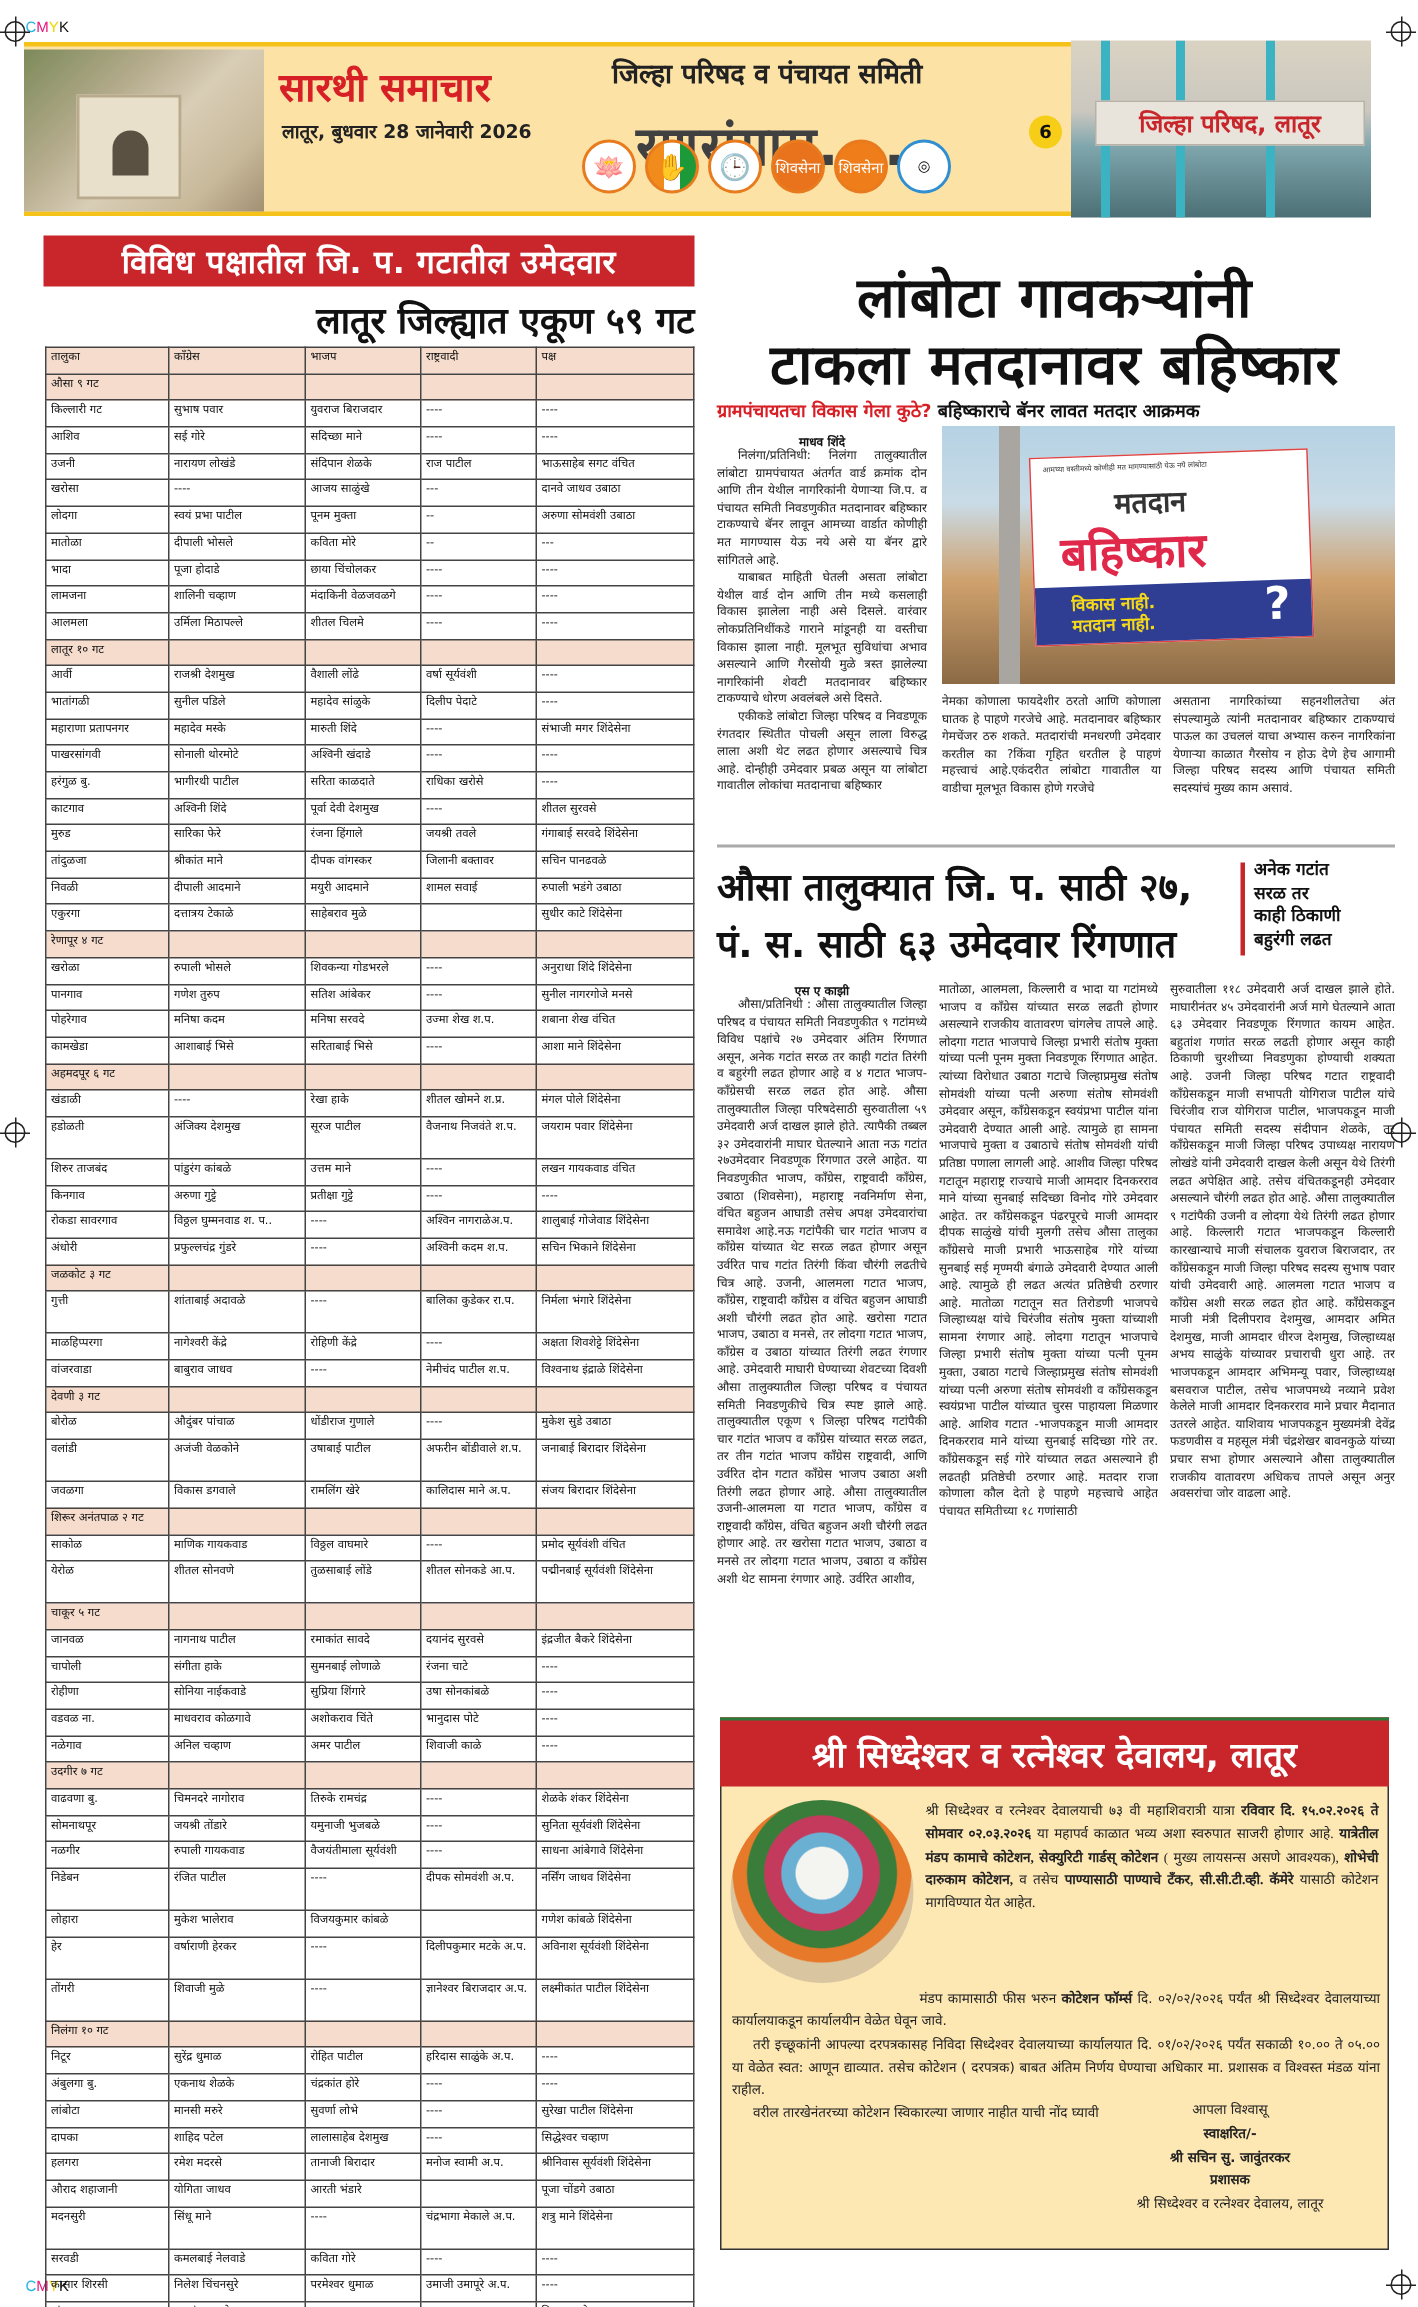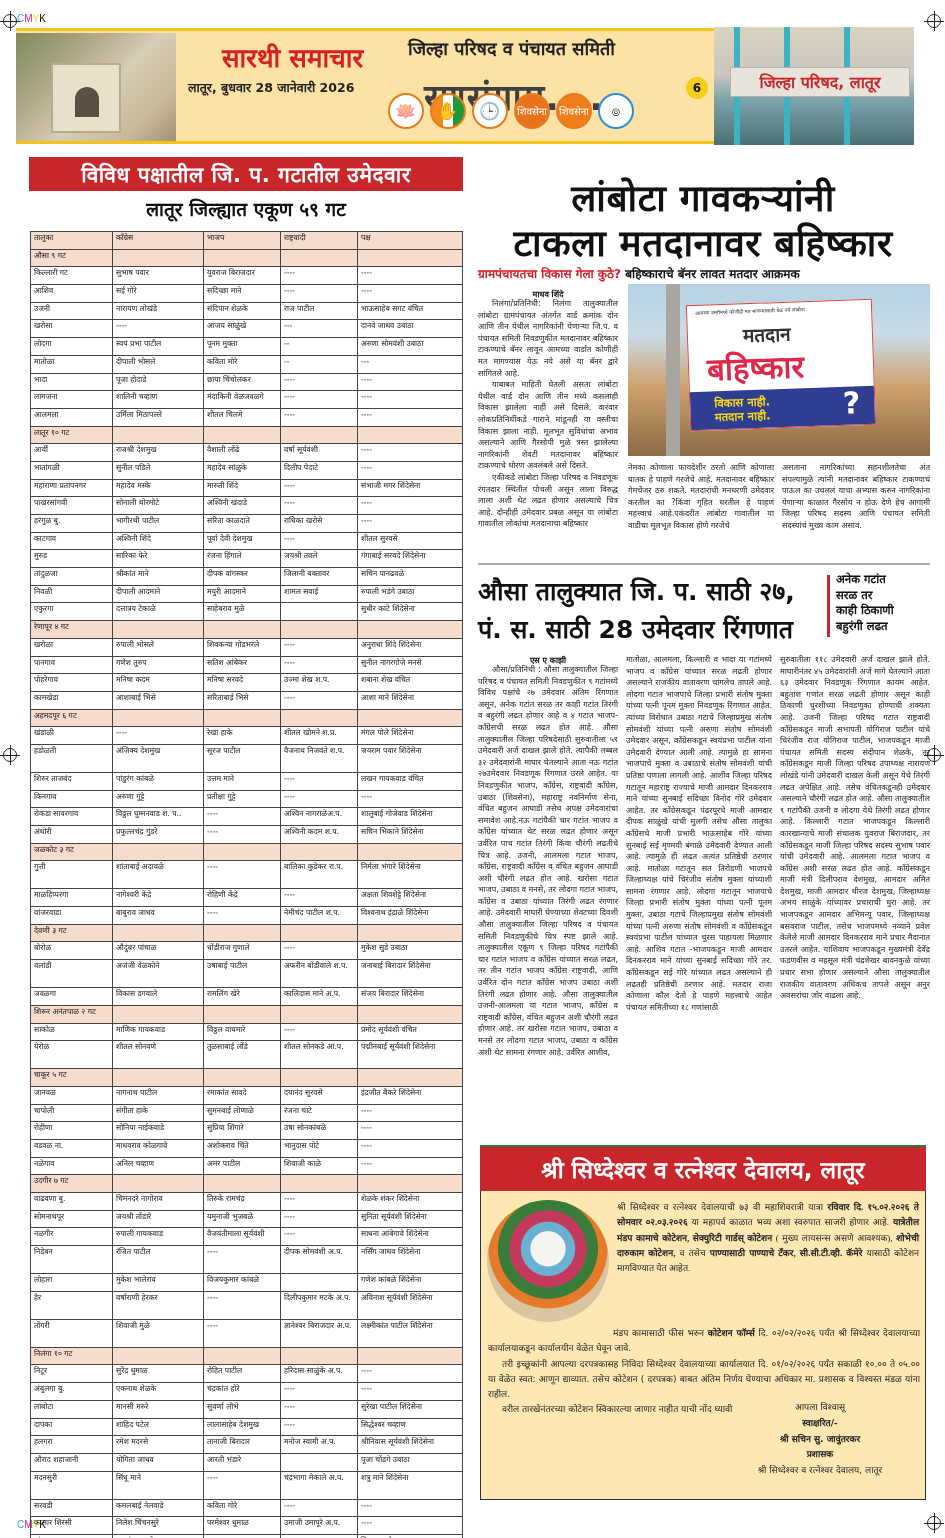--- a/index.html
+++ b/index.html
@@ -8,38 +8,38 @@
   .cmyk .c { color: #22b5e6; } .cmyk .m { color: #e6157c; } .cmyk .y { color: #f2d600; } .cmyk .k { color: #111; }
   .reg { position: absolute; width: 14px; height: 14px; border: 1px solid #222; border-radius: 50%; }
   .reg::before { content: ""; position: absolute; left: 6px; top: -4px; width: 1px; height: 20px; background: #222; }
   .reg::after { content: ""; position: absolute; top: 6px; left: -4px; height: 1px; width: 20px; background: #222; }
 
   
   .masthead { position: absolute; left: 16px; top: 28px; width: 898px; height: 116px; background: #fde2a6; border-top: 3px solid #f5c21a; border-bottom: 3px solid #f5c21a; }
   .mh-photo-left { position: absolute; left: 0; top: 2px; width: 160px; height: 108px; background: linear-gradient(135deg,#7d8a5a 0%,#b7ad8f 35%,#d8cdb6 55%,#c8b99a 80%,#a29073 100%); }
   .mh-photo-left .bld { position: absolute; left: 35px; top: 30px; width: 70px; height: 70px; background: #e9e0cb; border: 2px solid #b9ab8d; }
   .mh-photo-left .bld::after { content: ""; position: absolute; left: 22px; top: 22px; width: 24px; height: 30px; background: #5a5142; border-radius: 12px 12px 0 0; }
-  .mh-brand { position: absolute; left: 170px; top: 8px; font-size: 26px; font-weight: bold; color: #d71f26; font-family: "DejaVu Sans", sans-serif; margin-left: 36px; }
+  .mh-brand { position: absolute; left: 170px; top: 8px; font-size: 26px; font-weight: bold; color: #d71f26; font-family: "DejaVu Sans", sans-serif; }
   .mh-date { position: absolute; left: 172px; top: 48px; font-size: 12.5px; font-weight: bold; color: #222; }
   .mh-sub { position: absolute; left: 392px; top: 5px; font-size: 18px; font-weight: bold; color: #222; }
   .mh-title { position: absolute; left: 408px; top: 41px; font-size: 36px; font-weight: bold; color: #404040; letter-spacing: 1px; }
   .mh-symbols { position: absolute; left: 372px; top: 62px; display: flex; gap: 6px; }
   .sym { width: 36px; height: 36px; border-radius: 50%; background: #fff; border: 2px solid #e87b1d; display: flex; align-items: center; justify-content: center; font-size: 17px; }
   .sym.s2 { background: linear-gradient(90deg,#f18c1c 33%,#fff 33%,#fff 66%,#1c9a3a 66%); }
   .sym.s4 { background: #e8731c; color: #fff; font-size: 10px; }
   .sym.s5 { background: #ef7d1a; color: #fff; font-size: 10px; }
   .sym.s6 { border-color: #2f8fd1; font-size: 10px; }
   .mh-page { position: absolute; left: 670px; top: 46px; width: 22px; height: 22px; border-radius: 50%; background: #f6cd17; font-size: 12px; font-weight: bold; display: flex; align-items: center; justify-content: center; }
   .mh-photo-right { position: absolute; right: 0; top: -4px; width: 200px; height: 118px; background: linear-gradient(180deg,#dad3c3 0%,#cbc7bf 40%,#7fa6ad 60%,#4b6f75 100%); overflow: hidden; }
   .mh-photo-right .sign { position: absolute; left: 16px; top: 40px; width: 180px; height: 30px; background: #e8e4dc; border: 1px solid #b7b1a7; color: #c8262b; font-weight: bold; font-size: 16px; display: flex; align-items: center; justify-content: center; }
   .mh-photo-right .pillar { position: absolute; top: 0; width: 6px; height: 118px; background: #3bb3c2; }
 
   
   .left-banner { position: absolute; left: 29px; top: 157px; width: 434px; height: 34px; background: #c8262b; color: #fff; font-size: 21px; font-weight: bold; display: flex; align-items: center; justify-content: center; letter-spacing: 0.5px; text-align: center; }
-  .left-sub { position: absolute; left: 29px; top: 196px; width: 434px; text-align: center; font-size: 19px; font-weight: bold; }
+  .left-sub { position: absolute; left: 29px; top: 196px; width: 434px; text-align: right; font-size: 24px; font-weight: bold; }
   .cand-table { position: absolute; left: 30px; top: 231px; width: 432px; border-collapse: collapse; font-size: 7.6px; table-layout: fixed; }
   .cand-table td, .cand-table th { border: 1px solid #444; padding: 1px 3px; vertical-align: top; text-align: left; font-weight: normal; height: 17.7px; line-height: 1.25; }
   .cand-table tr.hdr th, .cand-table tr.grp td { background: #f5dccd; }
   .cand-table tr.tall td { height: 28px; }
   .cand-table col.c1 { width: 82px; } .cand-table col.c2 { width: 91px; } .cand-table col.c3 { width: 77px; } .cand-table col.c4 { width: 77px; } .cand-table col.c5 { width: 105px; }
 
   
   .headline { position: absolute; left: 478px; top: 176px; width: 450px; text-align: center; font-size: 37px; font-weight: bold; line-height: 1.22; letter-spacing: 0.5px; }
   .subhead { position: absolute; left: 478px; top: 265px; width: 450px; font-size: 12px; font-weight: bold; white-space: nowrap; }
   .subhead .red { color: #d71f26; }
@@ -644,21 +644,21 @@
 <div class="article-col" style="left:628px;top:462px;width:146px;">
     <p style="text-indent:0">नेमका कोणाला फायदेशीर ठरतो आणि कोणाला घातक हे पाहणे गरजेचे आहे. मतदानावर बहिष्कार गेमचेंजर ठरु शकते. मतदारांची मनधरणी उमेदवार करतील का ?किंवा गृहित धरतील हे पाहणं महत्त्वाचं आहे.एकंदरीत लांबोटा गावातील या वाडीचा मूलभूत विकास होणे गरजेचे</p>
   </div>
 <div class="article-col" style="left:782px;top:462px;width:148px;">
     <p style="text-indent:0">असताना नागरिकांच्या सहनशीलतेचा अंत संपल्यामुळे त्यांनी मतदानावर बहिष्कार टाकण्याचं पाऊल का उचललं याचा अभ्यास करुन नागरिकांना येणाऱ्या काळात गैरसोय न होऊ देणे हेच आगामी जिल्हा परिषद सदस्य आणि पंचायत समिती सदस्यांचं मुख्य काम असावं.</p>
   </div>
 <div class="rule" style="left:478px;top:563px;width:452px;"></div>
 
 <div class="head2">
   <div>औसा तालुक्यात जि. प. साठी २७,</div>
-  <div>पं. स. साठी 28 उमेदवार रिंगणात</div>
+  <div>पं. स. साठी ६३ उमेदवार रिंगणात</div>
 </div>
 <div class="head2-bar"></div>
 <div class="head2-side">
   <div>अनेक गटांत</div>
   <div>सरळ तर</div>
   <div>काही ठिकाणी</div>
   <div>बहुरंगी लढत</div>
 </div>
 <div class="byline2">एस ए काझी</div>
 <div class="article-col" style="left:478px;top:664px;width:140px;height:462px;overflow:hidden;">

